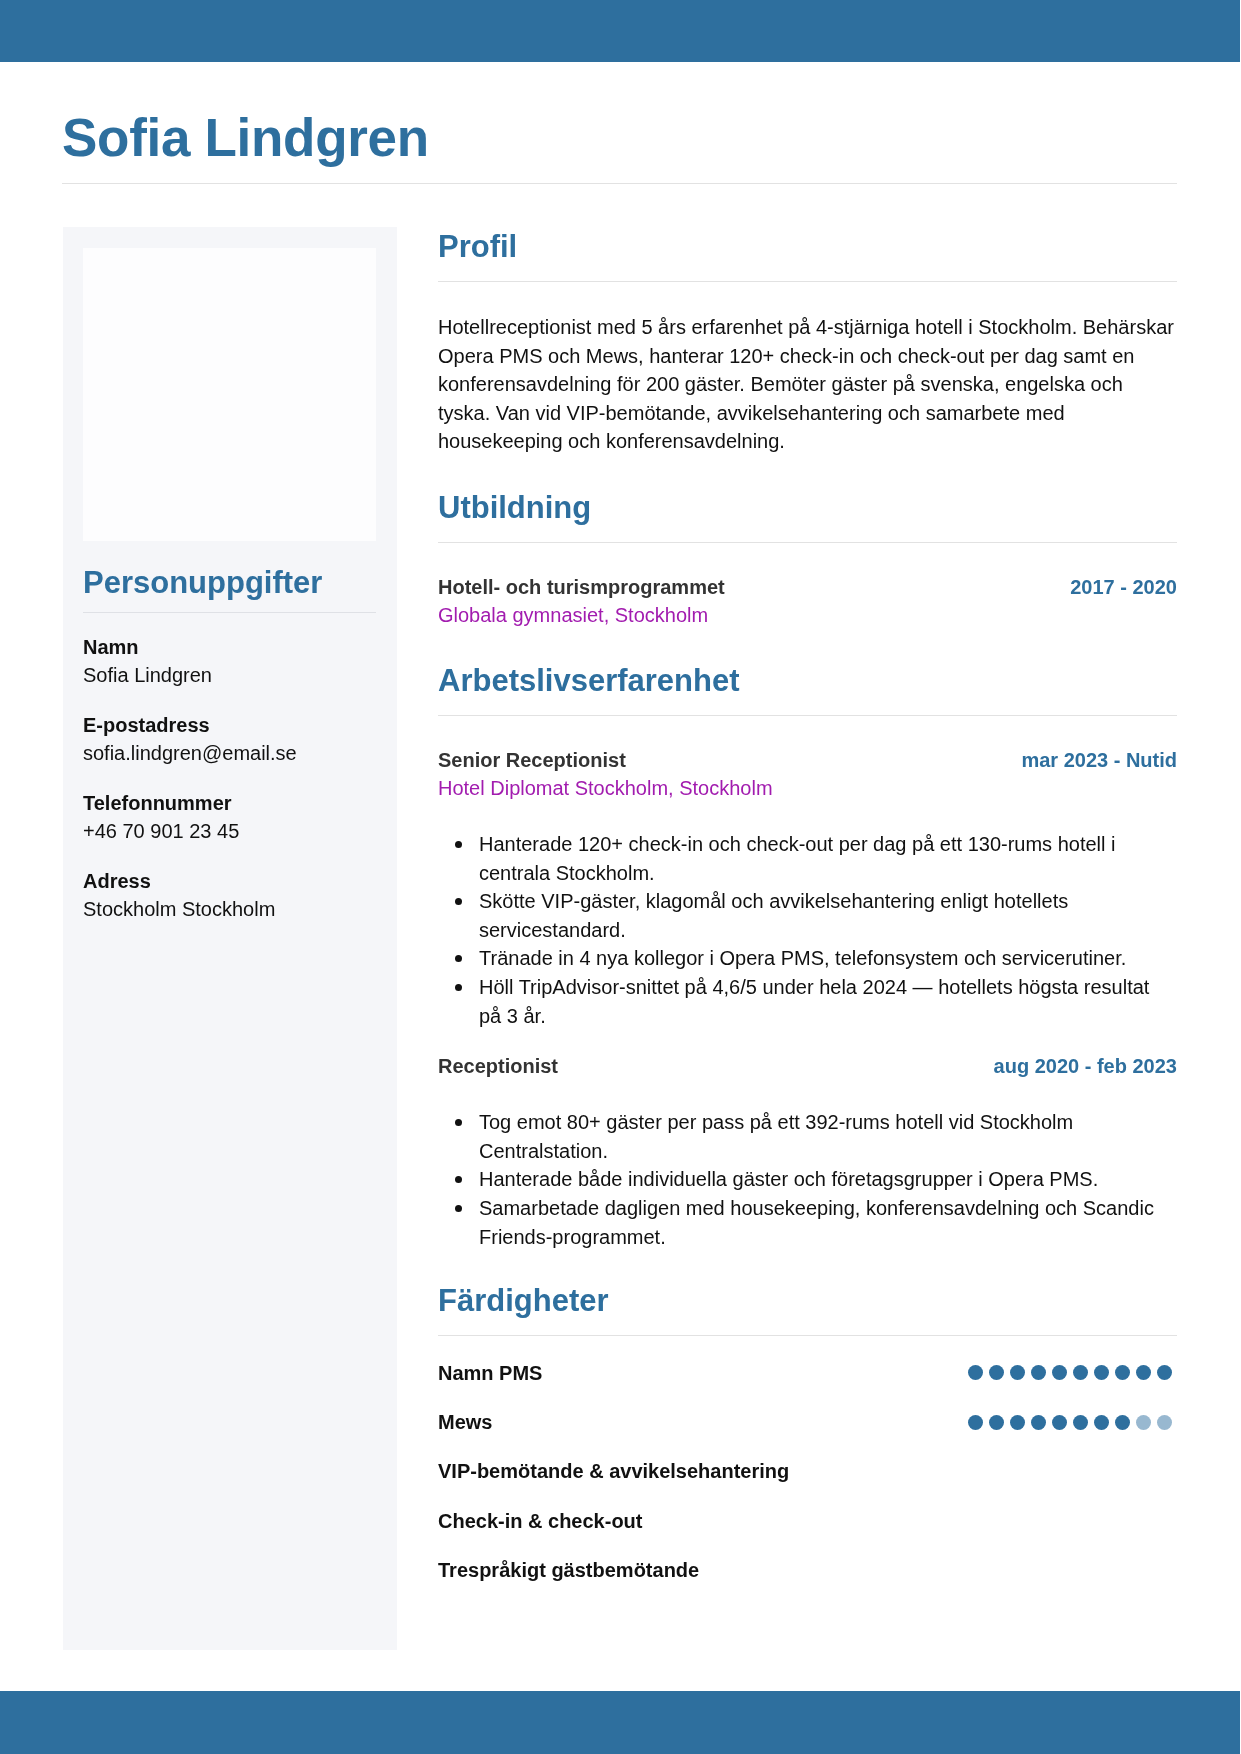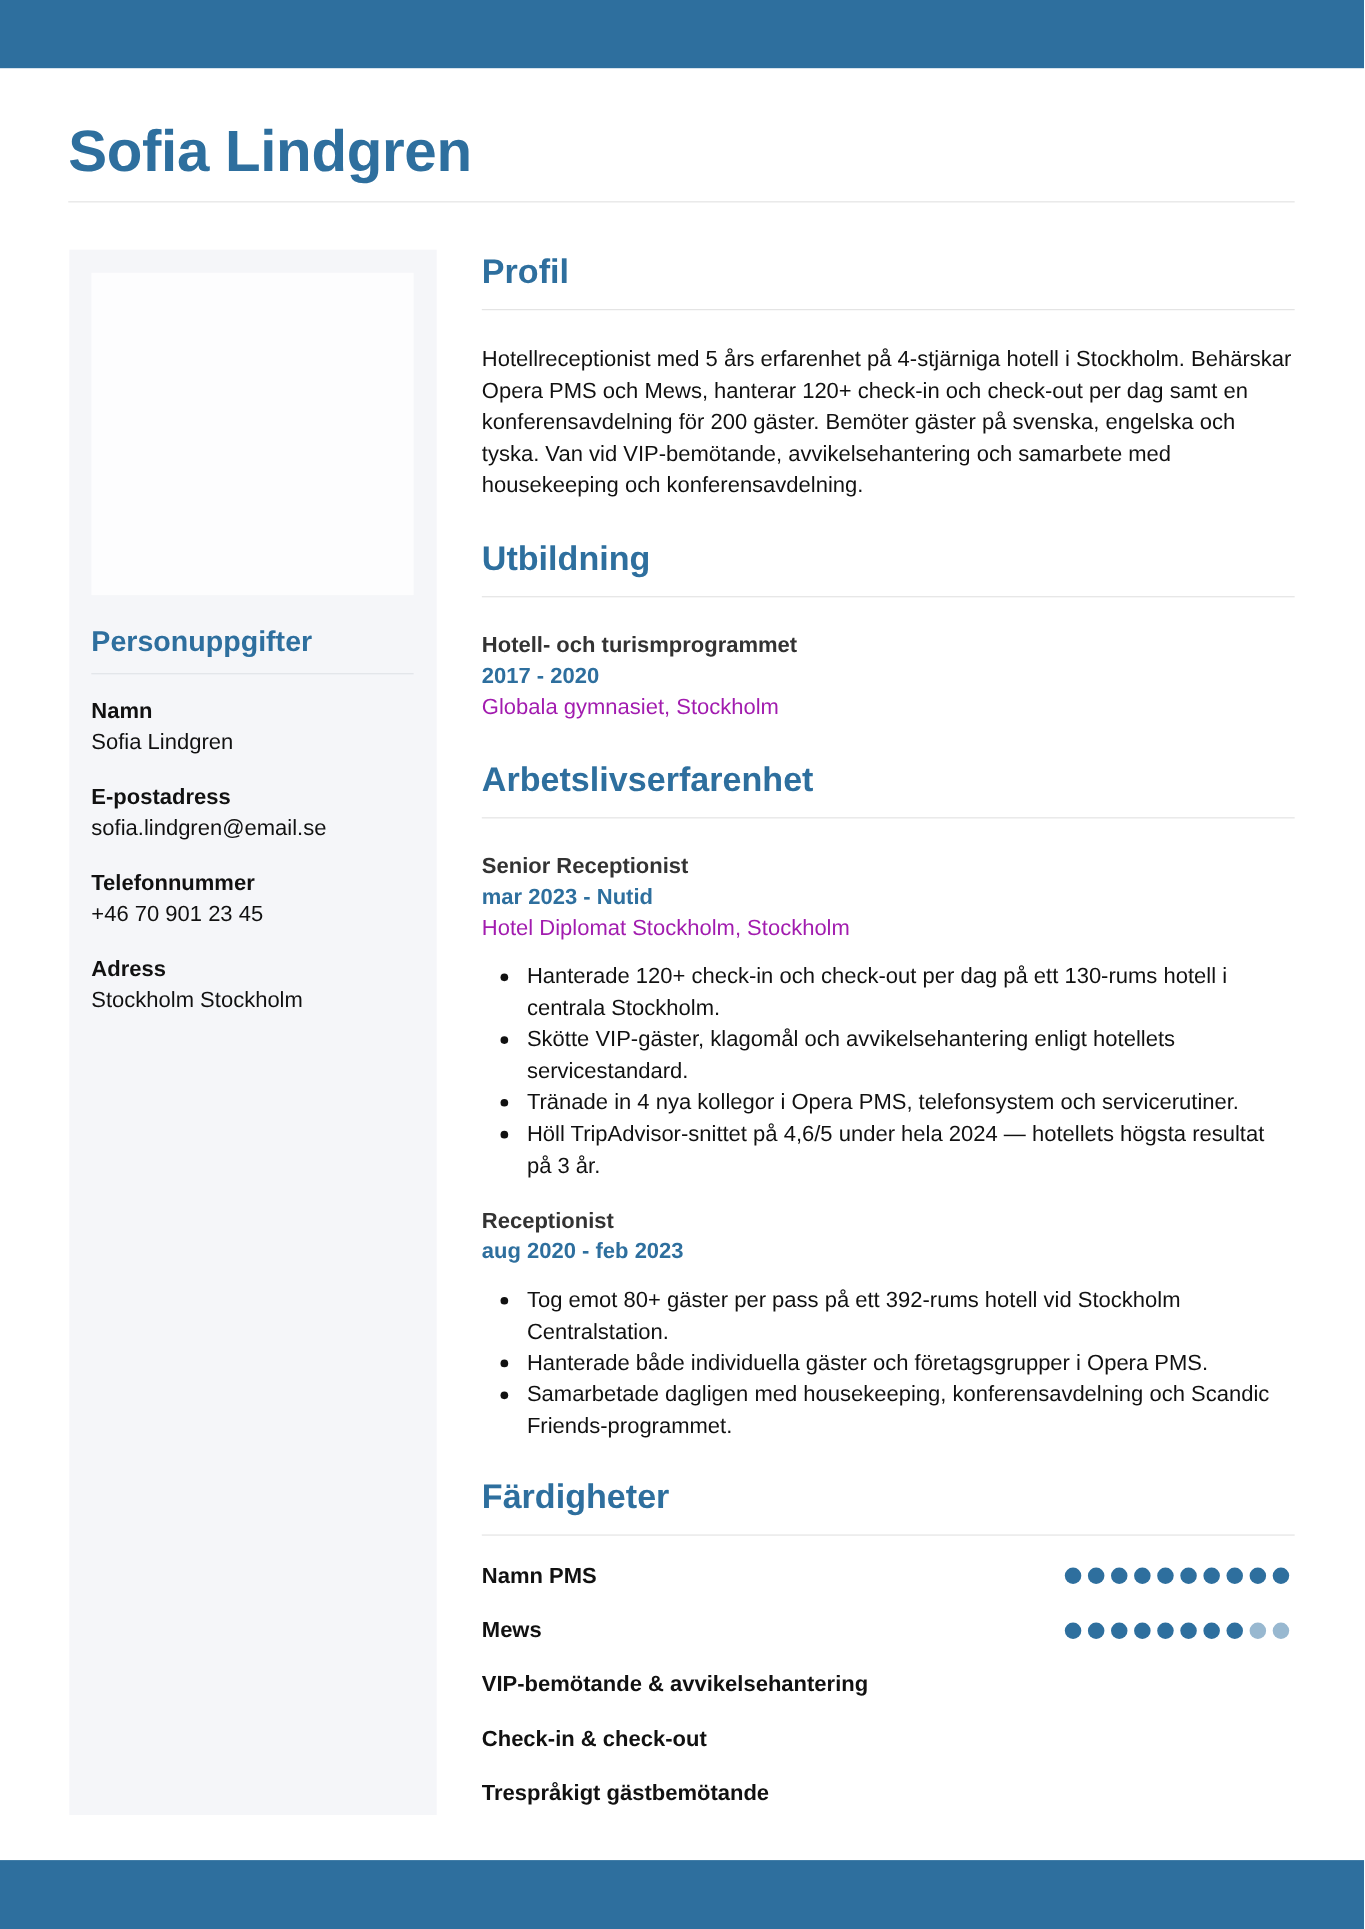--- a/index.html
+++ b/index.html
@@ -7,38 +7,38 @@
   body { position: relative; font-family: "Liberation Sans", sans-serif; color: #111111; }
 
   .top-band { position: absolute; left: 0; top: 0; width: 1240px; height: 62px; background: #2e6f9e; }
   .bottom-band { position: absolute; left: 0; top: 1691px; width: 1240px; height: 63px; background: #2e6f9e; }
 
   .name { position: absolute; left: 62px; top: 104px; font-size: 53px; font-weight: bold; color: #2e6f9e; line-height: 68px; letter-spacing: -0.3px; }
   .name-rule { position: absolute; left: 62px; top: 183px; width: 1115px; height: 1px; background: #e2e2e2; }
 
   .sidebar { position: absolute; left: 63px; top: 227px; width: 334px; height: 1423px; background: #f5f6f9; }
   .photo { position: absolute; left: 20px; top: 21px; width: 293px; height: 293px; background: #fdfdfe; }
-  .side-title { position: absolute; left: 20px; top: 336px; font-size: 26px; font-weight: bold; color: #2e6f9e; line-height: 40px; }
+  .side-title { position: absolute; left: 20px; top: 336px; font-size: 31px; font-weight: bold; color: #2e6f9e; line-height: 40px; }
   .side-rule { position: absolute; left: 20px; top: 385px; width: 293px; height: 1px; background: #dfe1e6; }
   .side-fields { position: absolute; left: 20px; top: 406px; width: 293px; }
   .field { margin-bottom: 22px; }
   .field-label { font-size: 20px; font-weight: bold; line-height: 28px; color: #111; }
   .field-value { font-size: 20px; line-height: 28px; color: #111; }
 
   .main { position: absolute; left: 438px; top: 225px; width: 739px; }
   .section-title { font-size: 31px; font-weight: bold; color: #2e6f9e; line-height: 44px; }
   .section-rule { height: 1px; background: #e2e2e2; margin-top: 12px; }
   .p { font-size: 20px; line-height: 28.6px; color: #111; }
 
-  .entry-head { display: flex; justify-content: space-between; align-items: baseline; flex-direction: column; }
+  .entry-head { display: flex; justify-content: space-between; align-items: baseline; }
   .entry-title { font-size: 20px; font-weight: bold; color: #333333; line-height: 28px; }
   .entry-date { font-size: 20px; font-weight: bold; color: #2e6f9e; line-height: 28px; }
   .entry-org { font-size: 20px; color: #a21caf; line-height: 28px; }
 
-  ul.bullets { list-style: none; margin-top: 16px; }
+  ul.bullets { list-style: none; margin-top: 28px; }
   ul.bullets li { position: relative; padding-left: 41px; font-size: 20px; line-height: 28.6px; color: #111; }
   ul.bullets li .dot { position: absolute; left: 17px; top: 11px; width: 7px; height: 7px; border-radius: 50%; background: #111; }
 
   .skill-row { display: flex; justify-content: space-between; align-items: center; height: 49.3px; }
   .skill-name { font-size: 20px; font-weight: bold; color: #111; line-height: 28px; }
   .dots { display: flex; gap: 6px; padding-right: 5px; }
   .sdot { width: 15px; height: 15px; border-radius: 50%; background: #2e6f9e; }
   .sdot.off { background: #98b8d0; }
 </style>
 </head>

